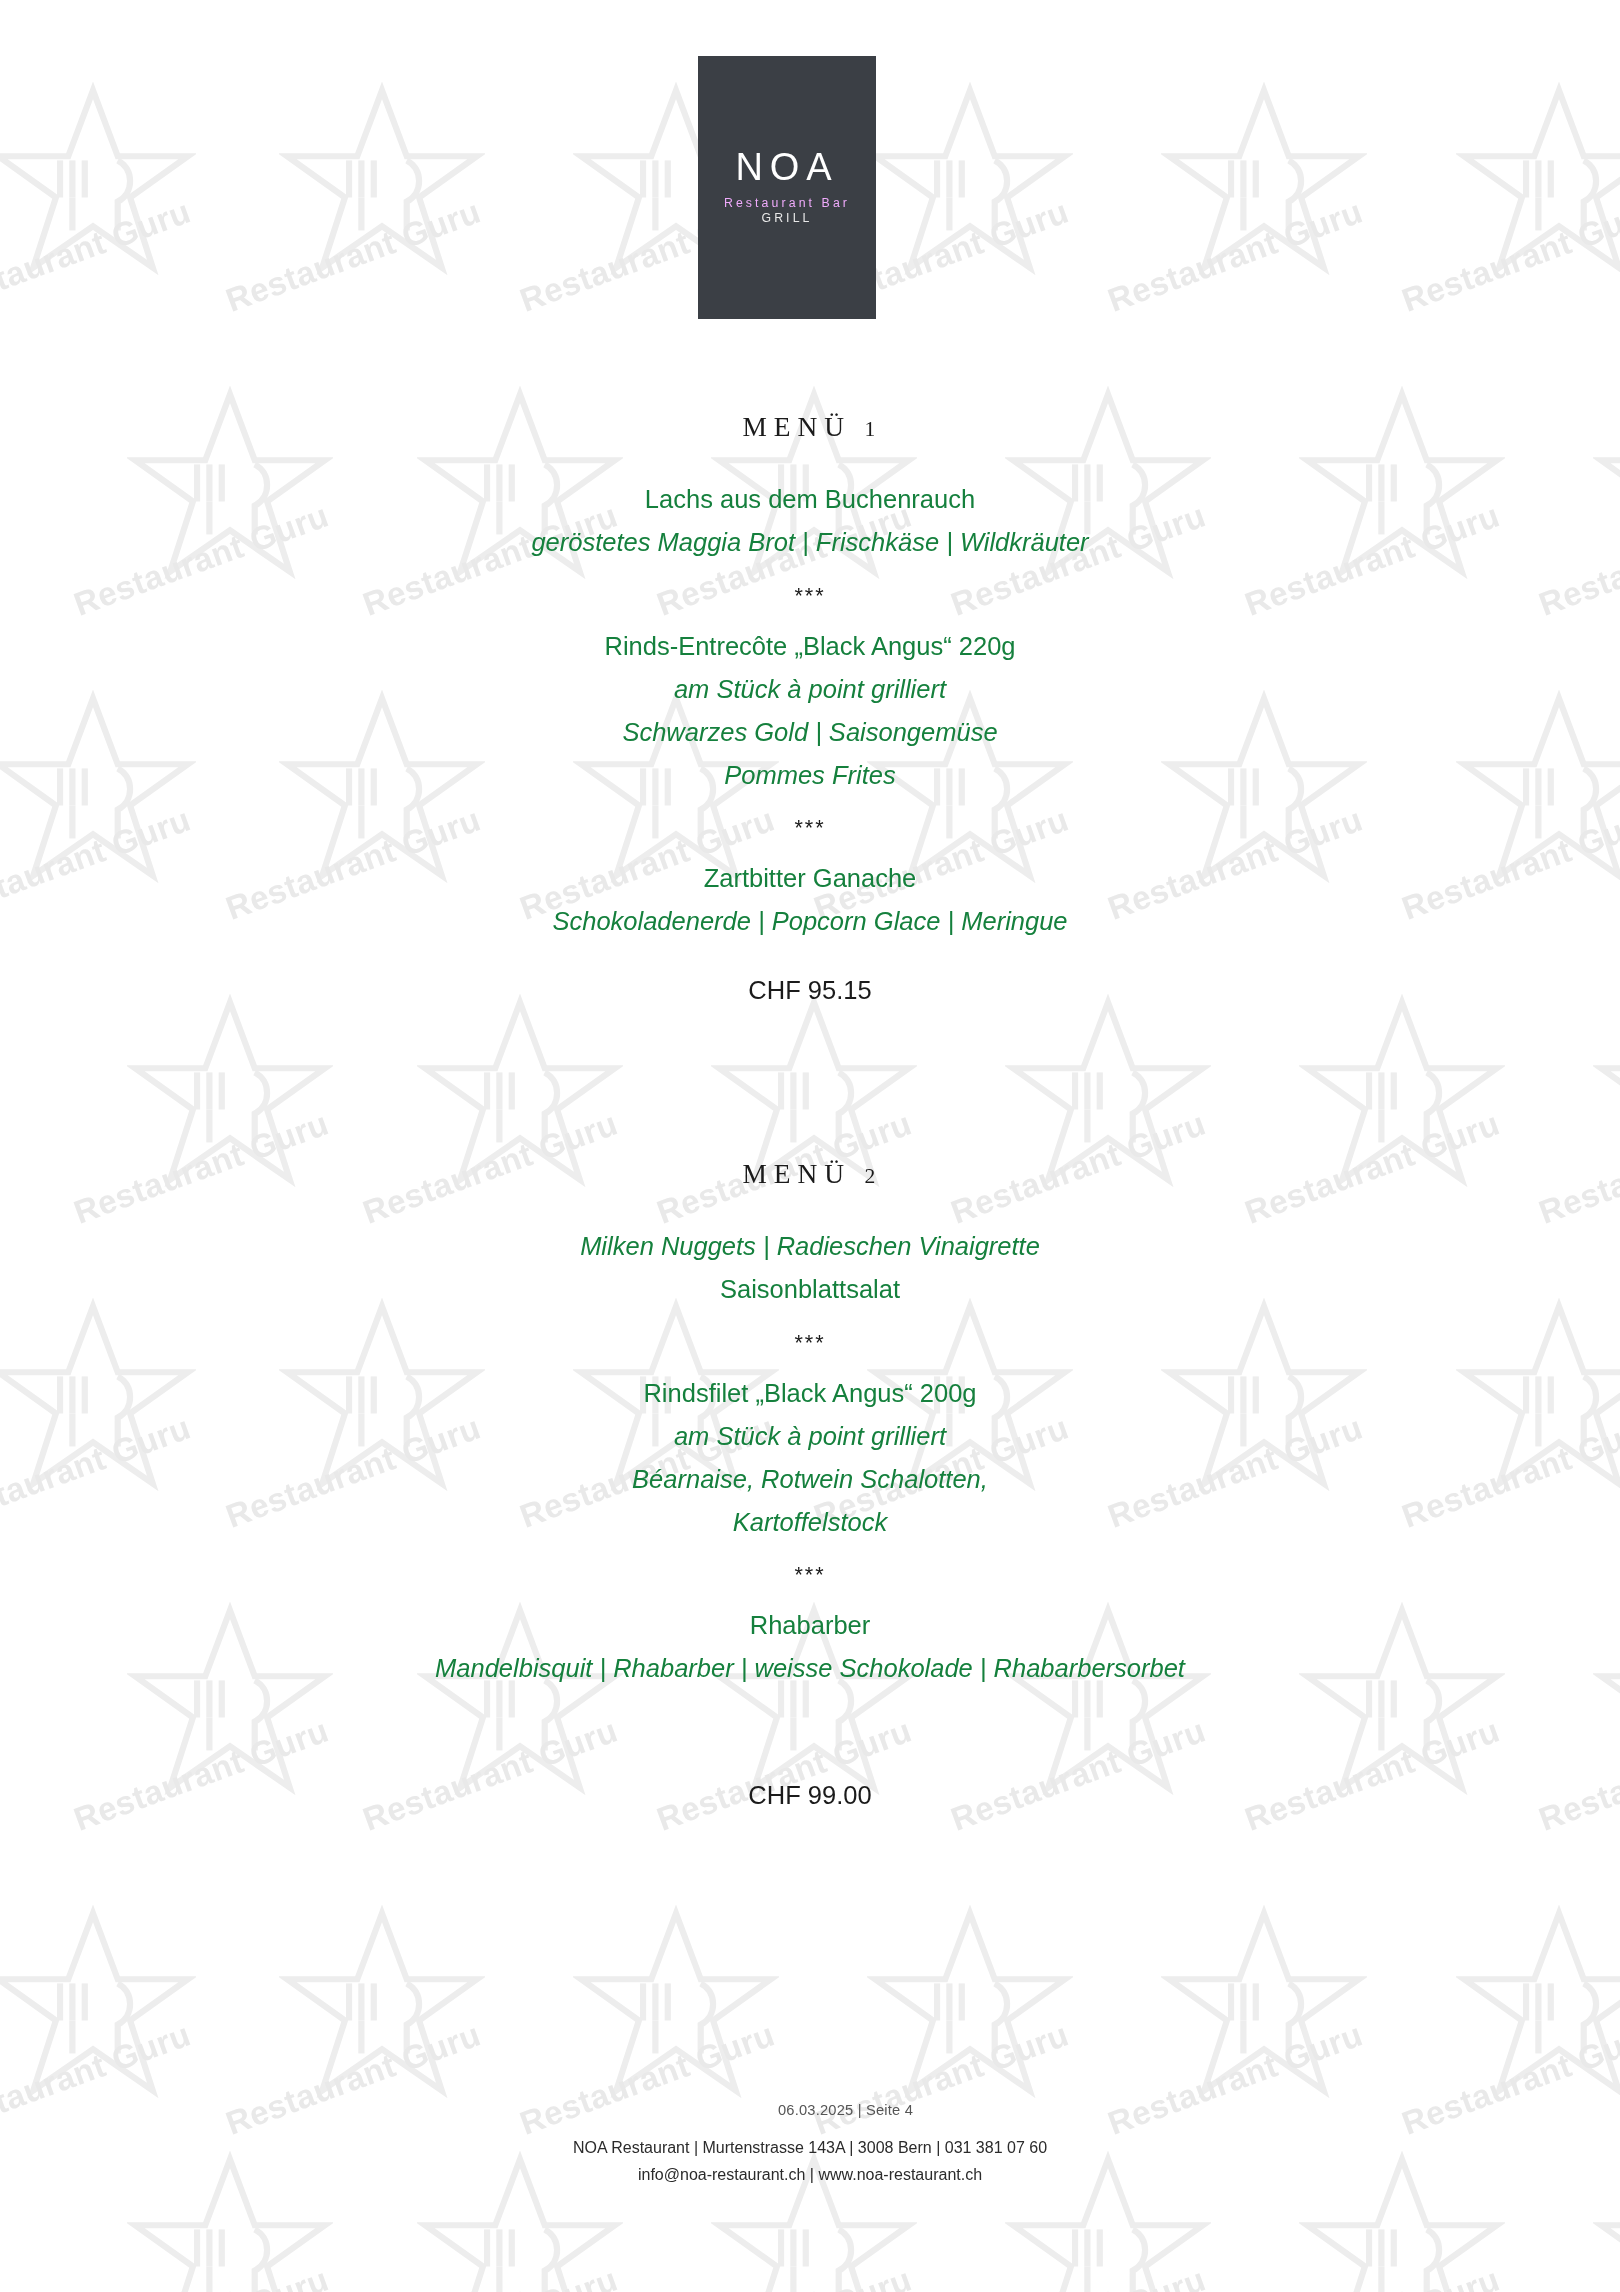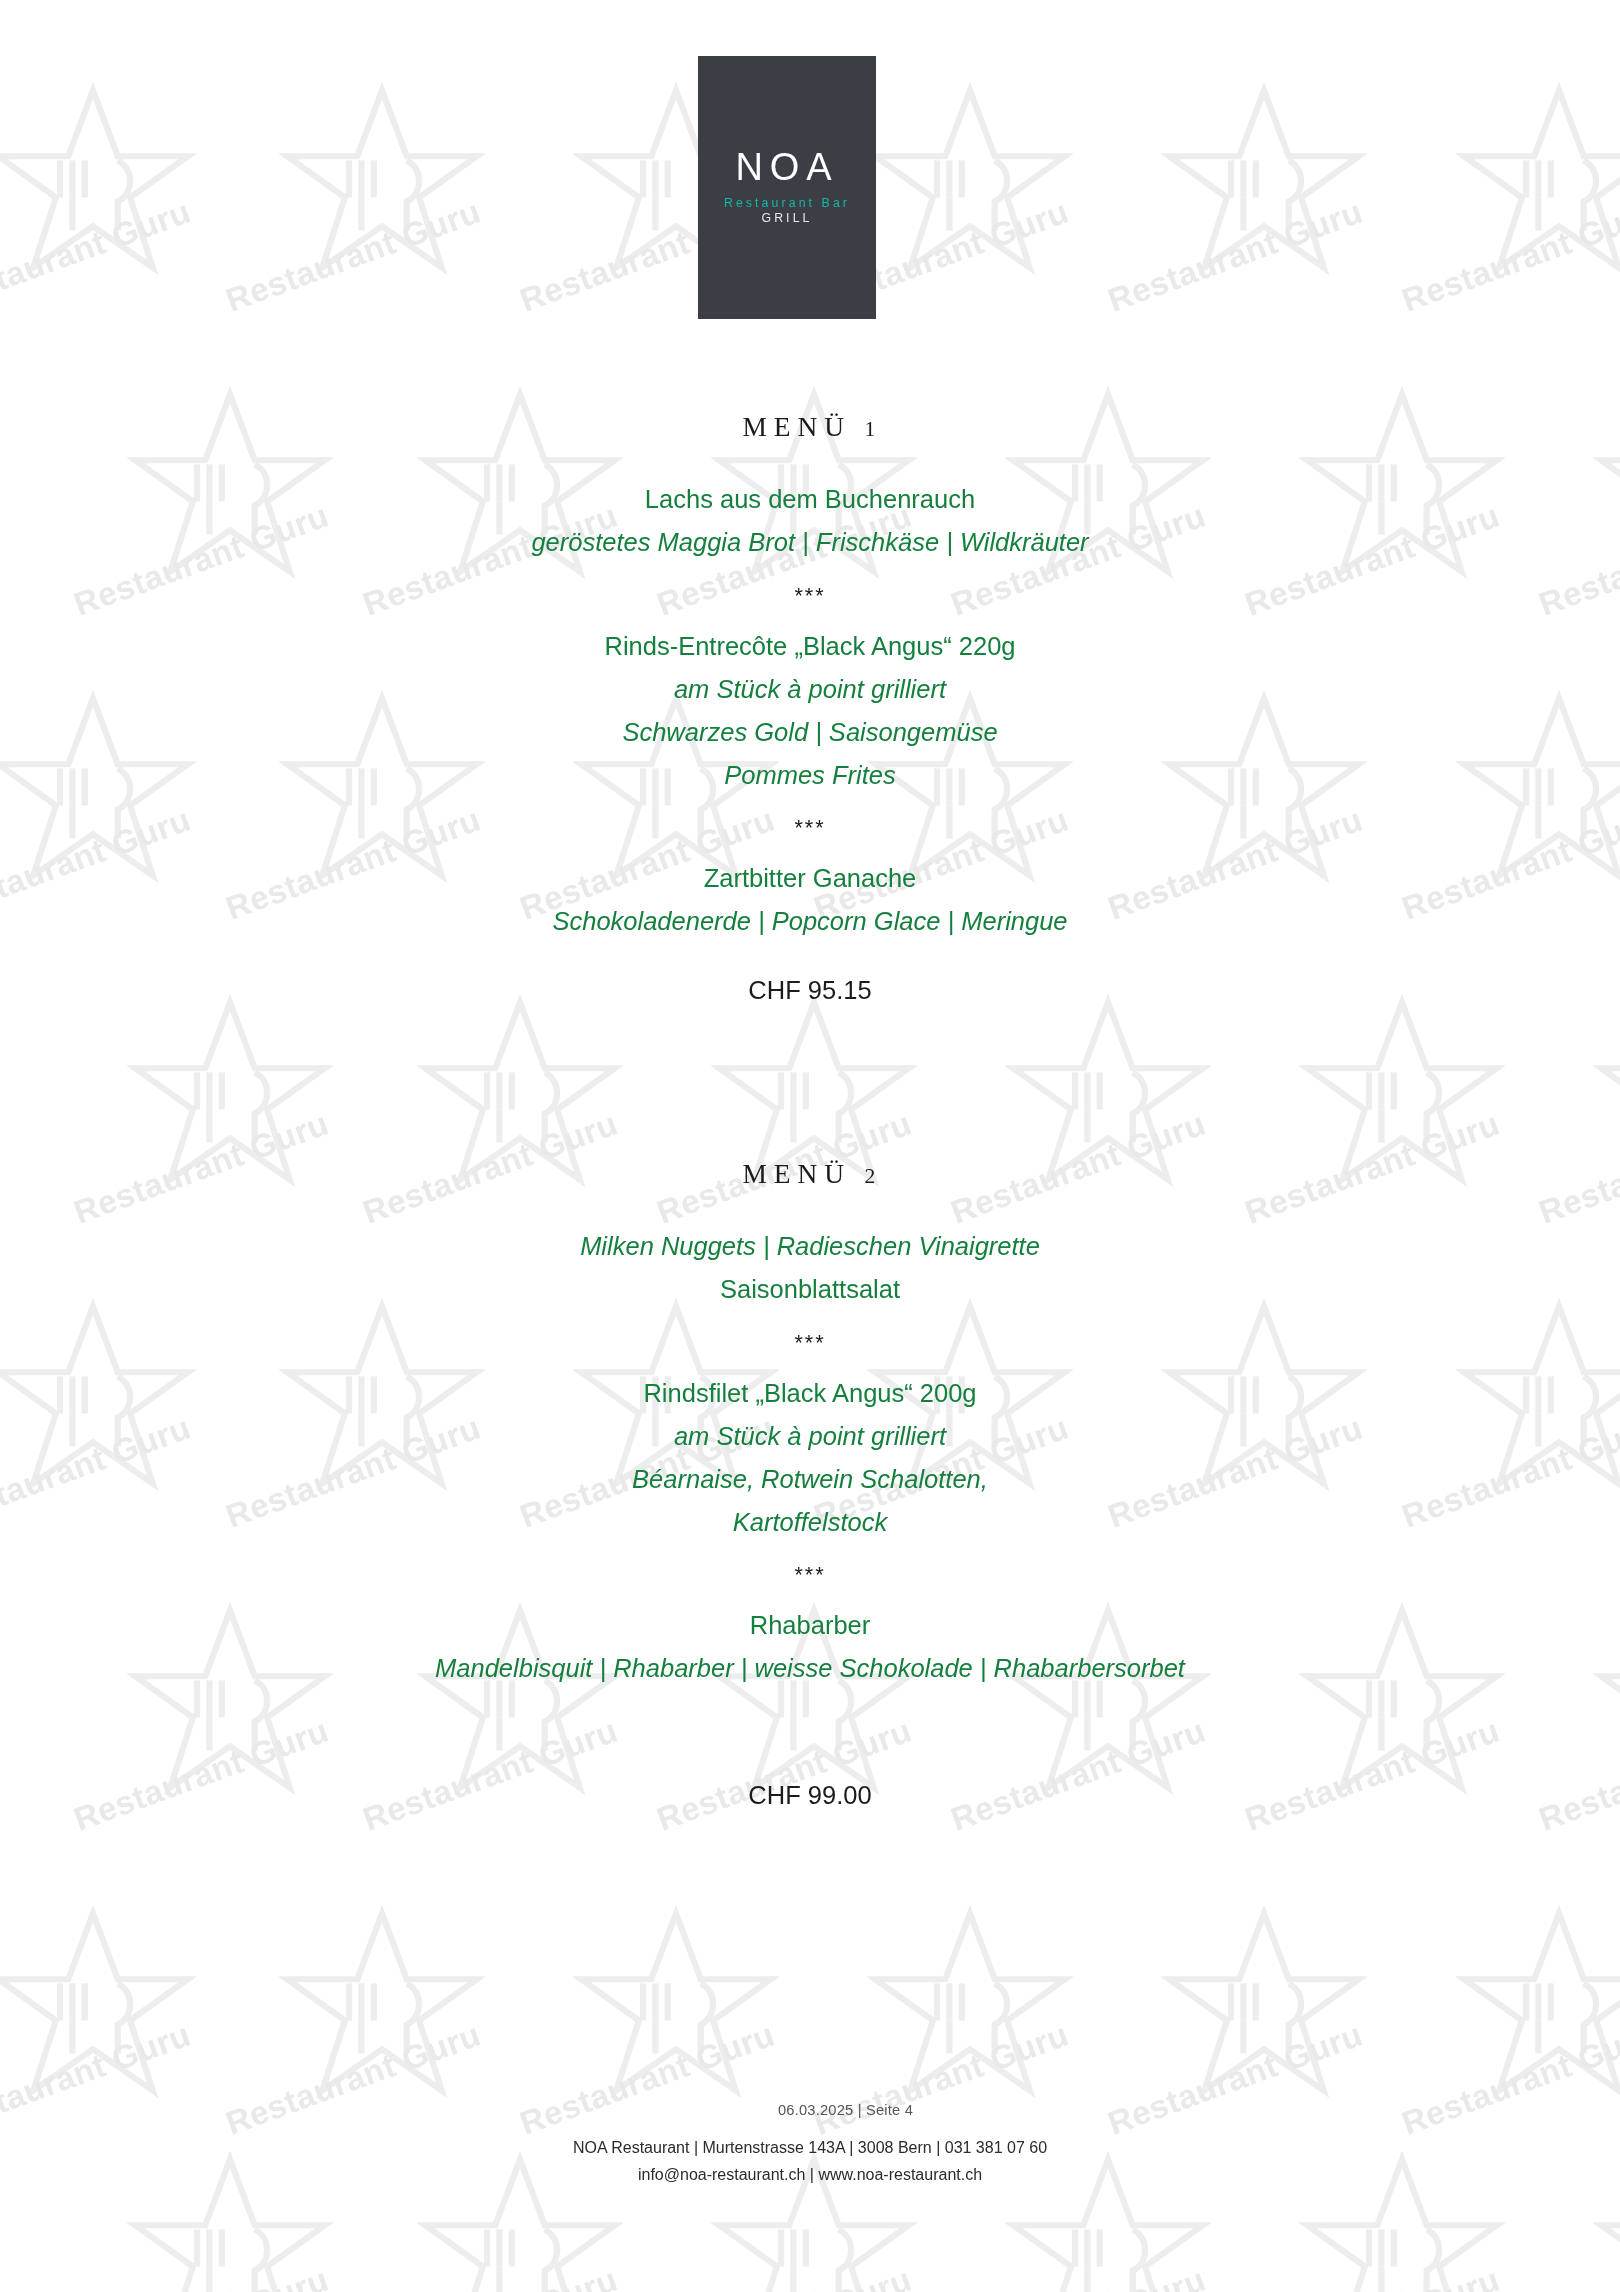--- a/index.html
+++ b/index.html
@@ -67,21 +67,21 @@
   .logo-main {
     color: #ffffff;
     font-size: 38px;
     letter-spacing: 6.9px;
     font-family: "Liberation Sans", sans-serif;
     font-weight: 400;
     line-height: 1;
     margin-bottom: 9.8px;
   }
   .logo-sub1 {
-    color: #14b8a6;
+    color: #f0abfc;
     font-size: 12.3px;
     letter-spacing: 3.1px;
     font-family: "Liberation Sans", sans-serif;
     line-height: 1.25;
   }
   .logo-sub2 {
     color: #e8e8e8;
     font-size: 12.3px;
     letter-spacing: 3.1px;
     font-family: "Liberation Sans", sans-serif;

